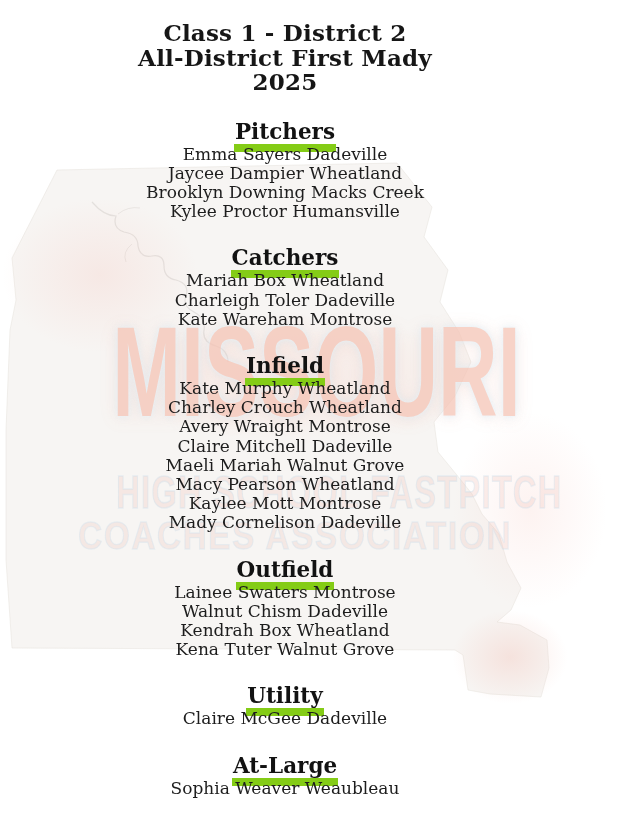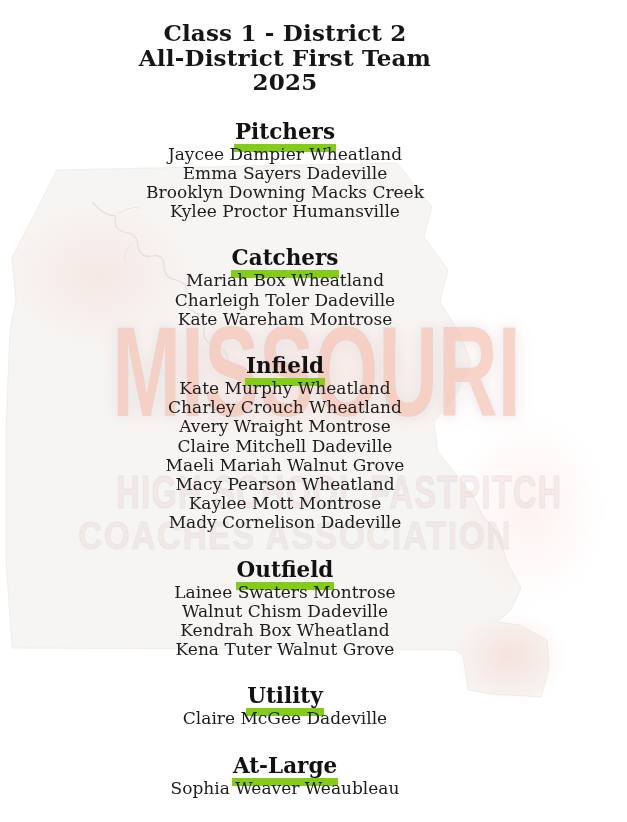--- a/index.html
+++ b/index.html
@@ -70,28 +70,28 @@
   <div class="wm wm2">
     <span>HIGH SCHOOL FASTPITCH</span>
   </div>
   <div class="wm wm3">
     <span>COACHES ASSOCIATION</span>
   </div>
 
   <div class="content">
     <div class="title">
       <div>Class 1 - District 2</div>
-      <div>All-District First Team</div>
+      <div>All-District First Mady</div>
       <div>2025</div>
     </div>
     <div id="sections">
         <section class="section">
           <h2 class="heading"><span class="hu">Pitchers</span></h2>
+          <div class="player">Emma Sayers Dadeville</div>
           <div class="player">Jaycee Dampier Wheatland</div>
-          <div class="player">Emma Sayers Dadeville</div>
           <div class="player">Brooklyn Downing Macks Creek</div>
           <div class="player">Kylee Proctor Humansville</div>
         </section>
         <section class="section">
           <h2 class="heading"><span class="hu">Catchers</span></h2>
           <div class="player">Mariah Box Wheatland</div>
           <div class="player">Charleigh Toler Dadeville</div>
           <div class="player">Kate Wareham Montrose</div>
         </section>
         <section class="section">

